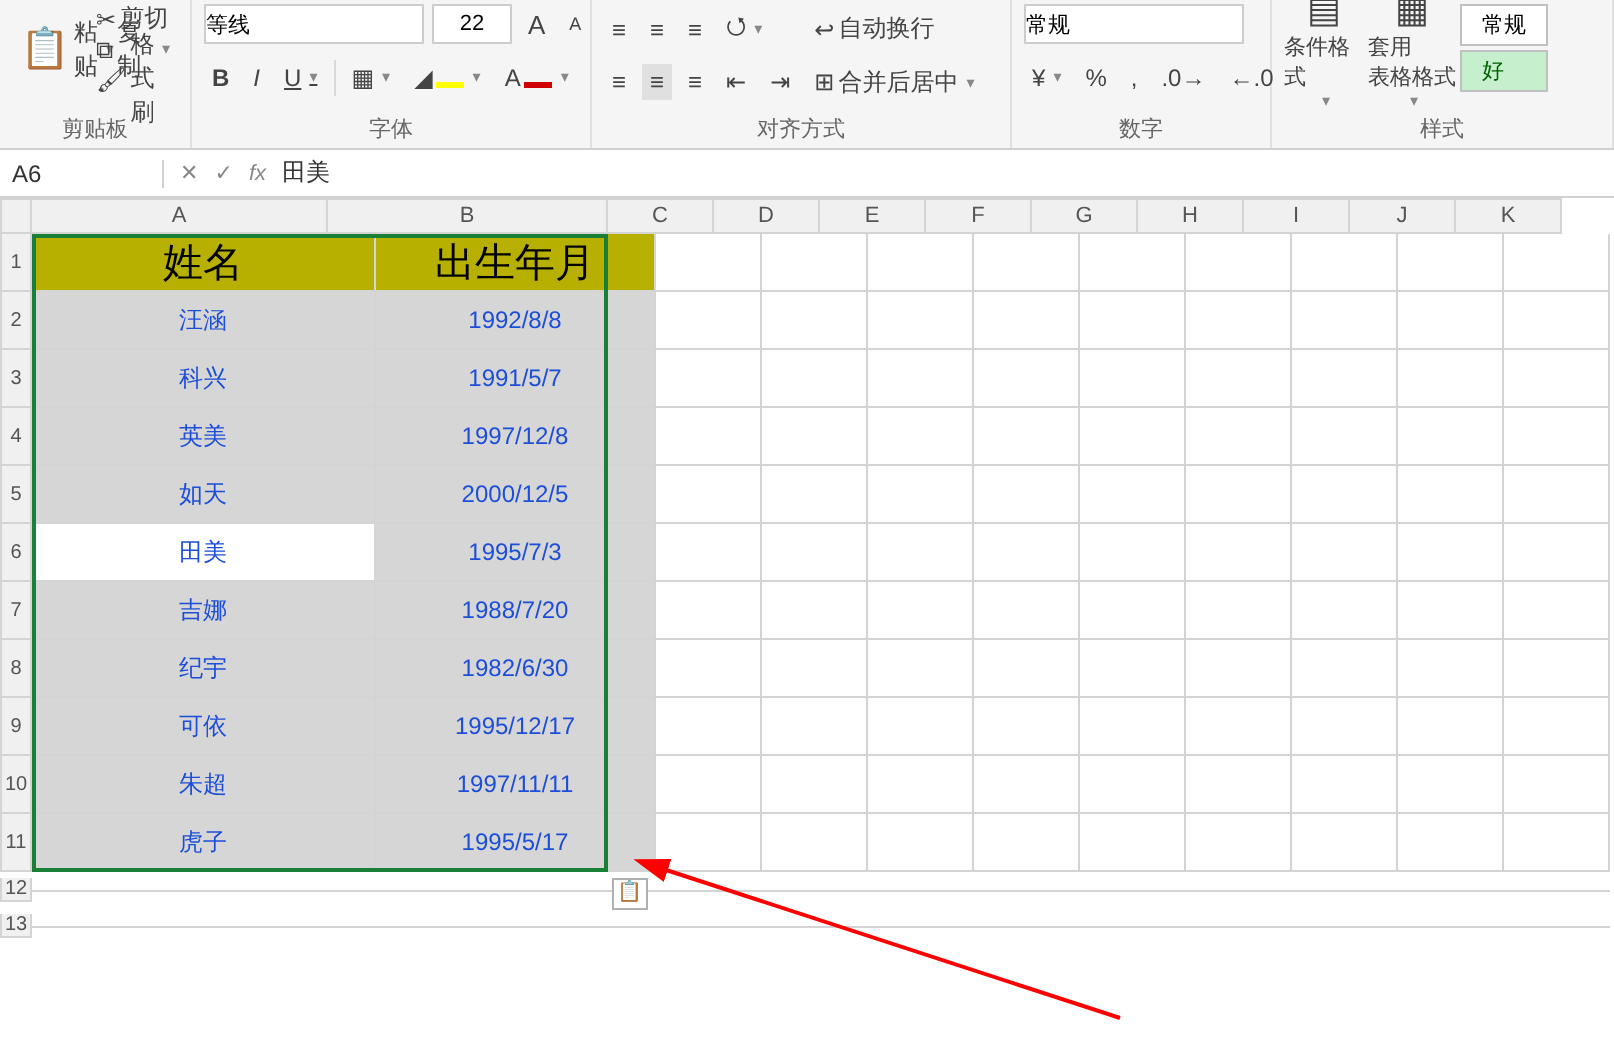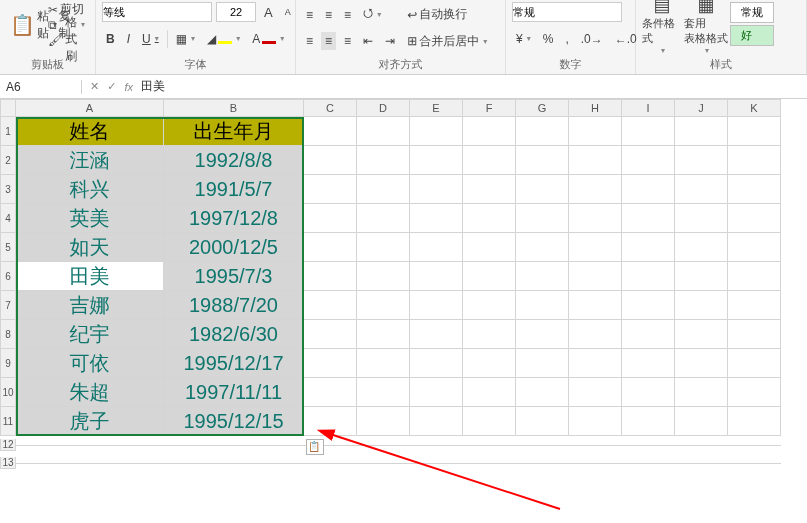--- a/index.html
+++ b/index.html
@@ -33,24 +33,24 @@
 
 
 .grid{ position:relative; }
 .colhdrs{ display:flex; height:18px; }
 .corner{ width:16px; border:1px solid #d4d4d4; background:#f0f0f0;}
 .ch{ border:1px solid #d4d4d4; border-left:none; background:#f0f0f0; text-align:center; font-size:11px; color:#555; line-height:16px;}
 .chA{ width:148px;} .chB{ width:140px;} .chS{ width:53px;}
 .row{ display:flex; }
 .rh{ width:16px; border:1px solid #d4d4d4; border-top:none; background:#f0f0f0; text-align:center; font-size:10px; color:#555; display:flex; align-items:center; justify-content:center;}
 .cell{ border:1px solid #d4d4d4; border-top:none; border-left:none; display:flex; align-items:center; justify-content:center;}
-.cA{ width:148px;} .cB{ width:140px;} .cS{ width:53px;}
+.cA{ width:172px;} .cB{ width:140px;} .cS{ width:53px;}
 .datarow{ height:29px;} .stdrow{ height:18px;align-items:center;}
 .hdrrow .cA, .hdrrow .cB{ background:#b8b000; color:#000; font-size:20px; }
-.datacell{ background:#d6d6d6; color:#0f766e; font-size:20px;text-align:center; }
+.datacell{ background:#d6d6d6; color:#1d4ed8; font-size:12px;text-align:center; }
 .activecell{ background:#fff !important; }
 
 .selbox{ position:absolute; border:2px solid #1a7f37; pointer-events:none; left:16px; top:18px; width:288px; height:319px;}
 
 .pastetag{ position:absolute; left:306px; top:340px; width:18px; height:16px; border:1px solid #b0b0b0; background:#fff; font-size:10px; color:#666; text-align:center; line-height:14px; cursor:pointer;}
 
 .arrow-svg{ position:absolute; left:310px; top:310px; pointer-events:none;}
 .sep{ width:1px; height:18px; background:#d8d8d8; }
 </style>
 </head>
@@ -335,21 +335,21 @@
         <div class="cell cS"></div>
         <div class="cell cS"></div>
         <div class="cell cS"></div>
         <div class="cell cS"></div>
         <div class="cell cS"></div>
         <div class="cell cS"></div>
       </div>
       <div class="row datarow">
         <div class="rh">11</div>
         <div class="cell cA datacell">虎子</div>
-        <div class="cell cB datacell">1995/12/15</div>
+        <div class="cell cB datacell">1995/5/17</div>
         <div class="cell cS"></div>
         <div class="cell cS"></div>
         <div class="cell cS"></div>
         <div class="cell cS"></div>
         <div class="cell cS"></div>
         <div class="cell cS"></div>
         <div class="cell cS"></div>
         <div class="cell cS"></div>
         <div class="cell cS"></div>
       </div>

